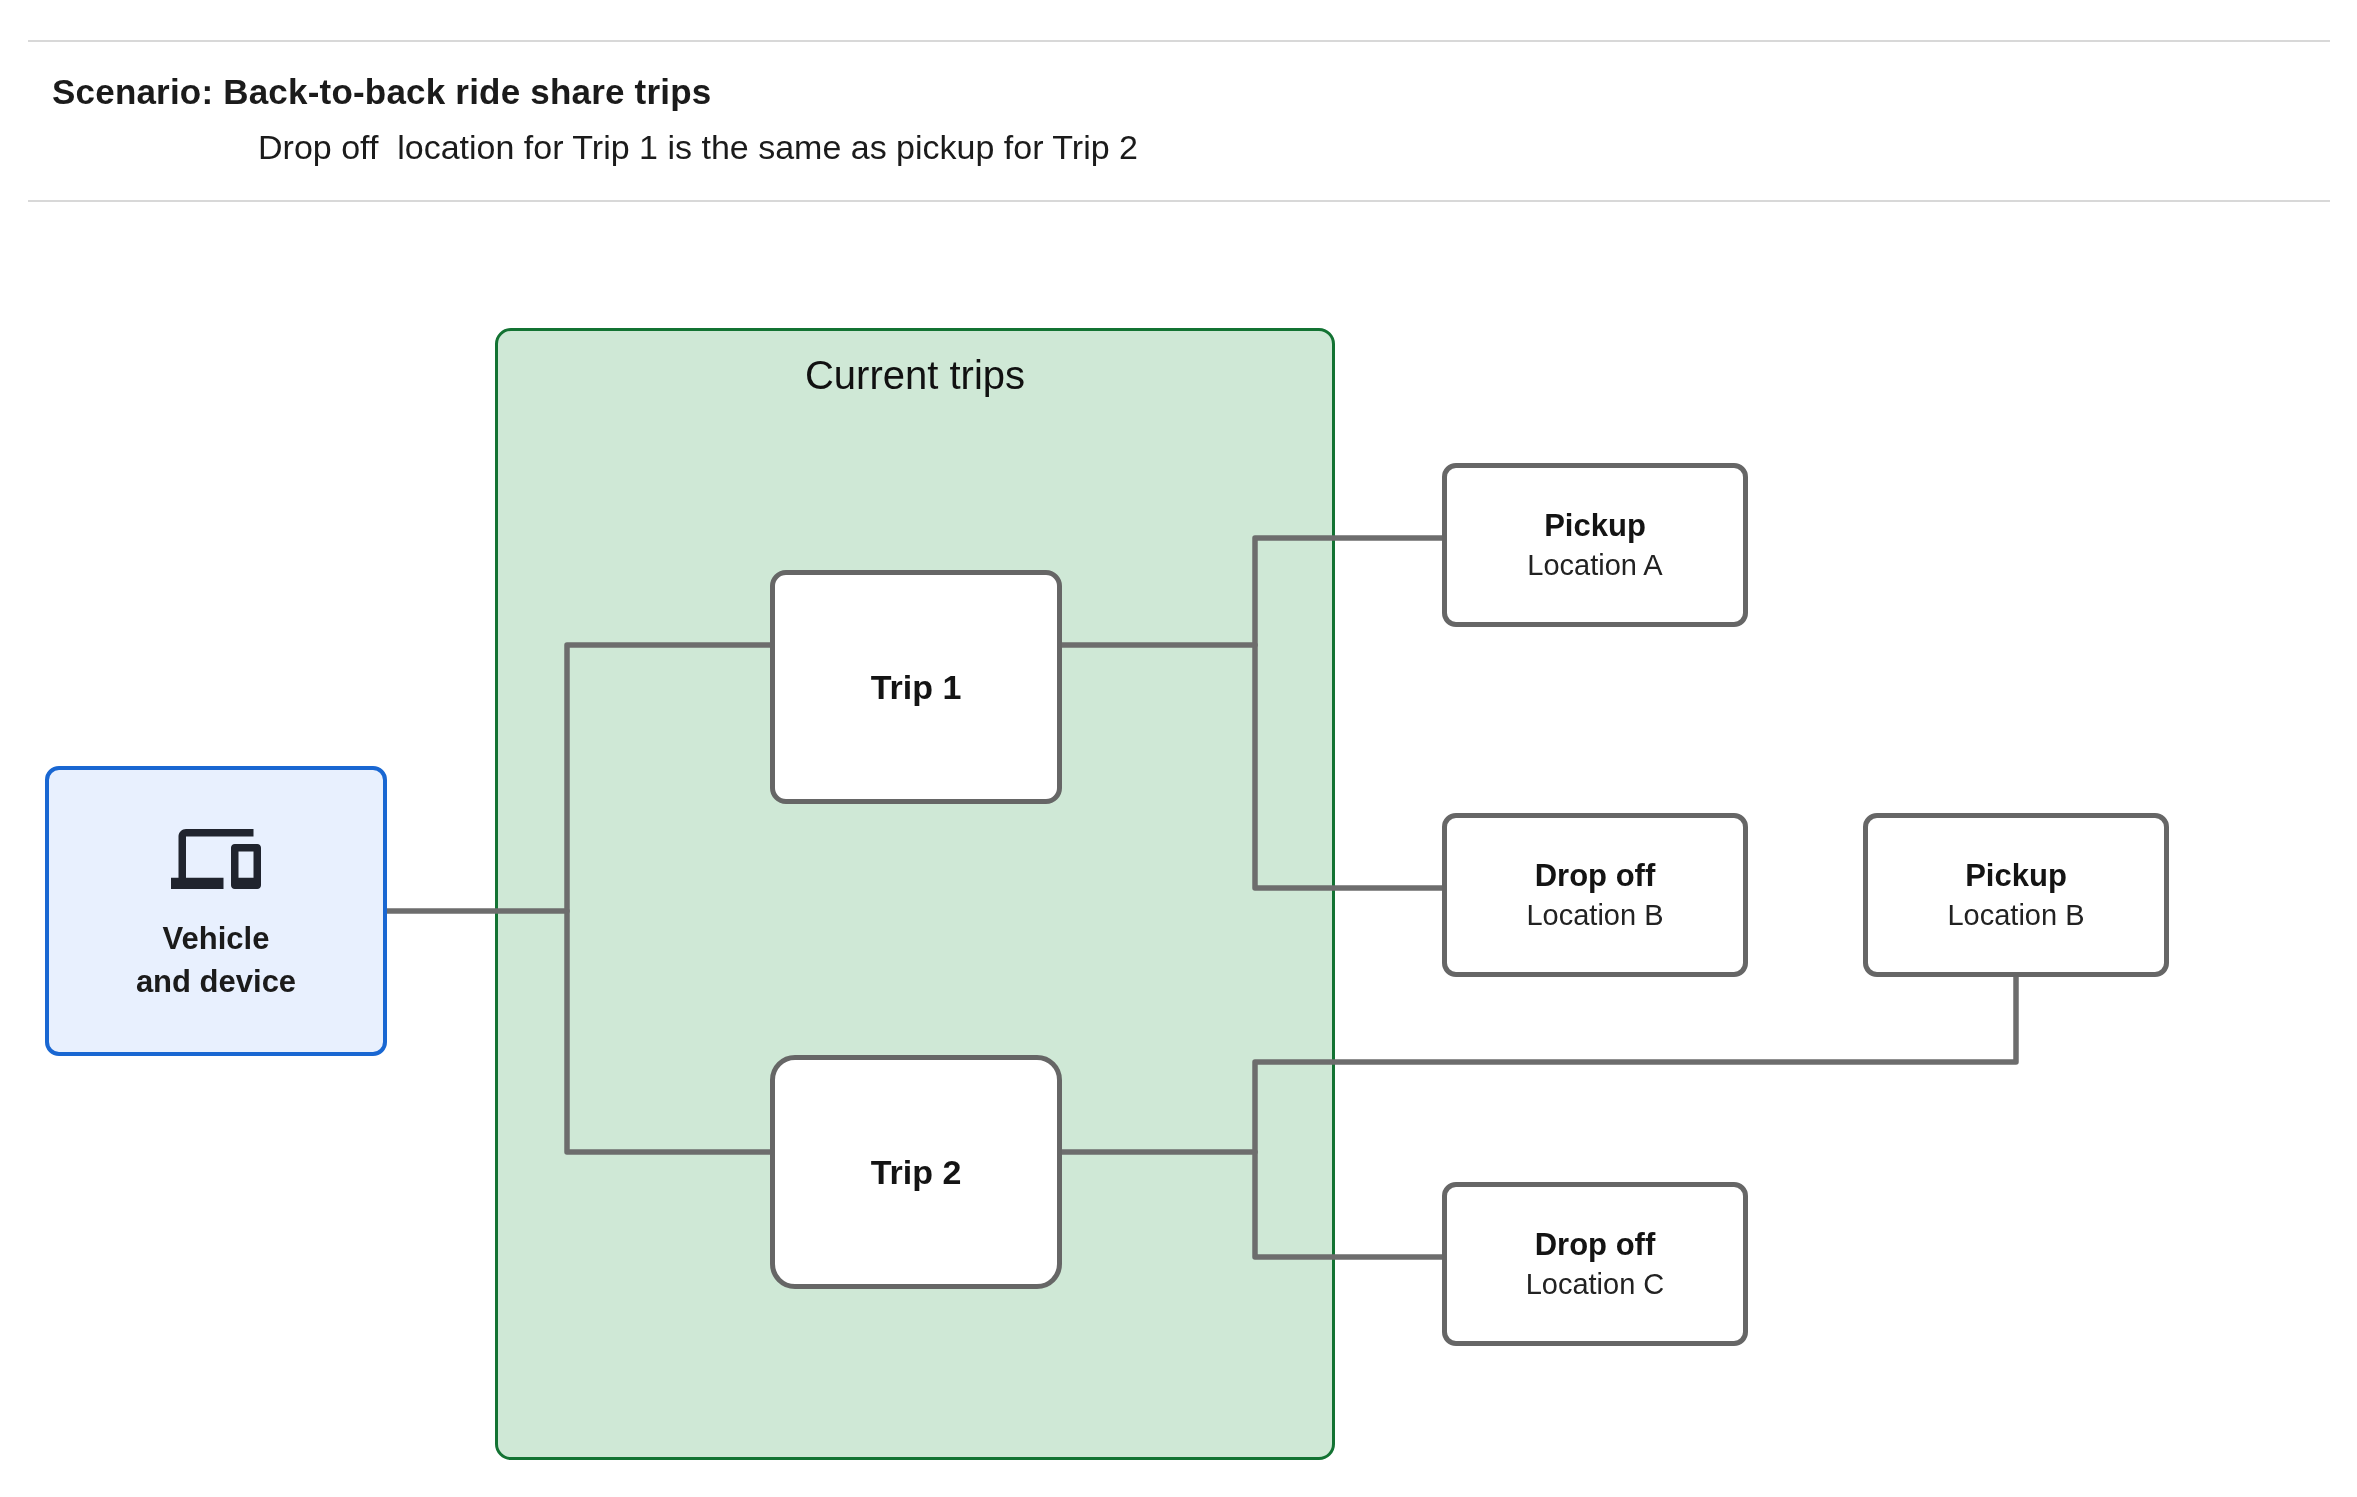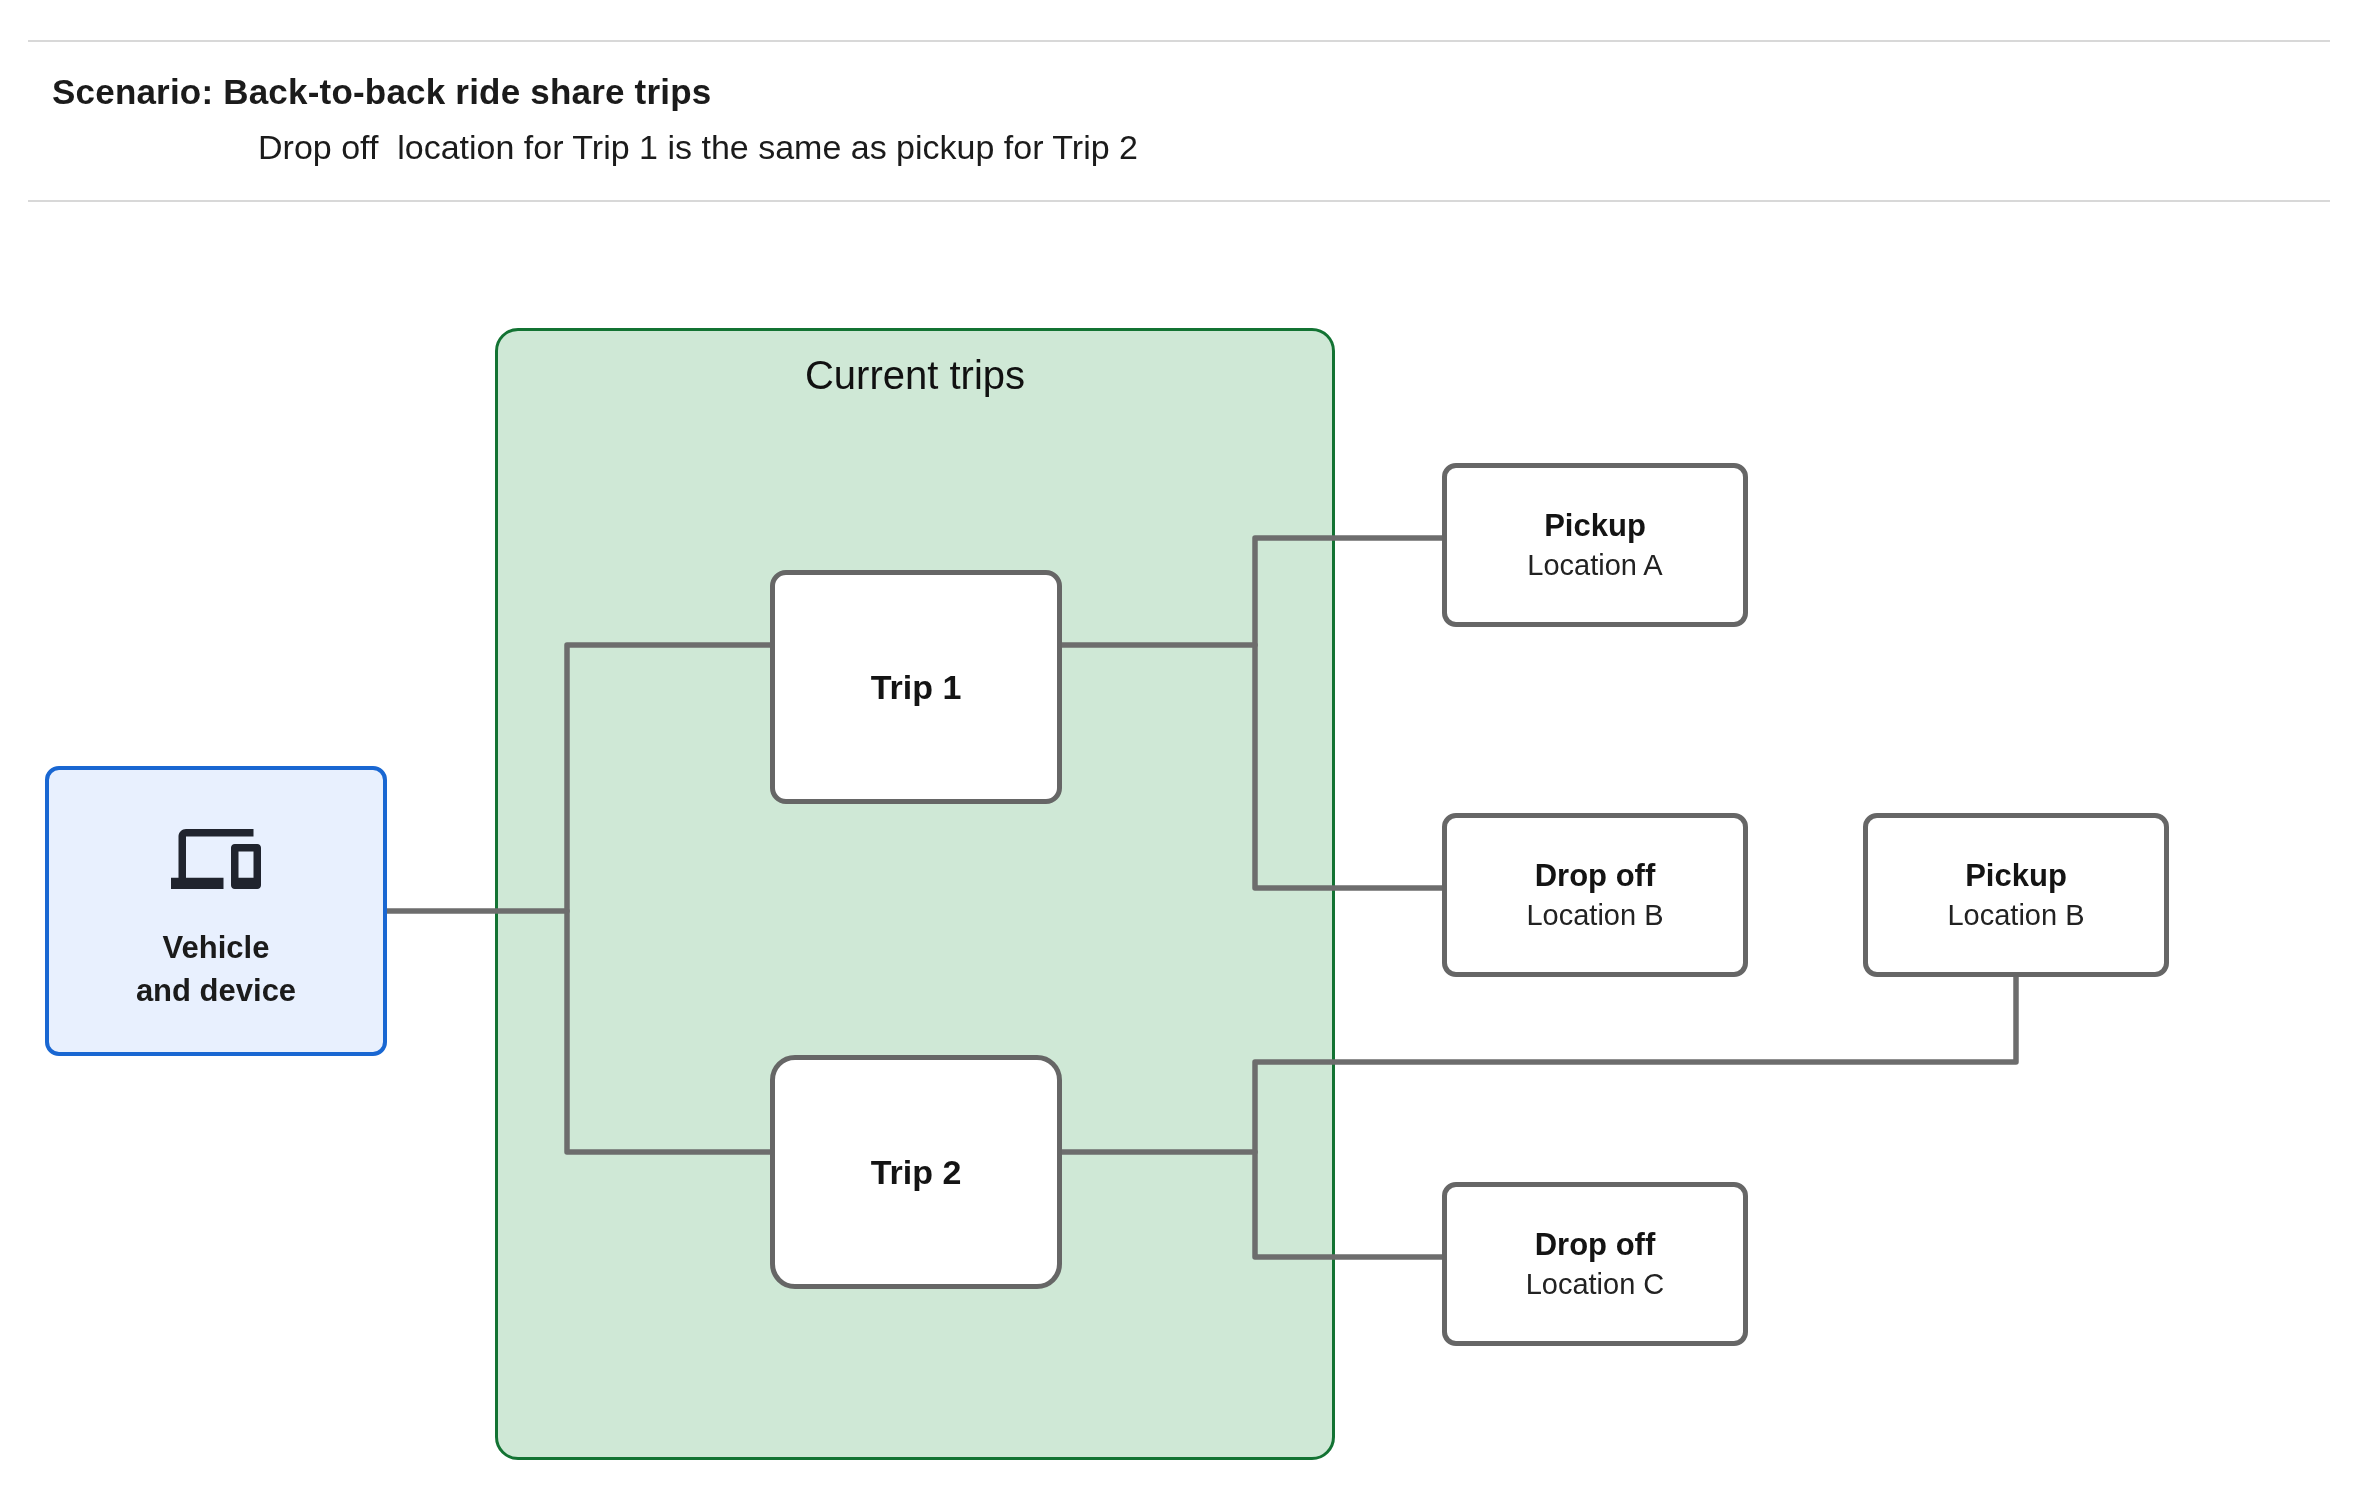--- a/index.html
+++ b/index.html
@@ -40,21 +40,21 @@
     left: 258px;
     top: 128px;
     font-size: 34px;
     font-weight: 400;
     white-space: pre-wrap;
   }
 
   
   .group {
     position: absolute;
-    border-radius: 23px;
+    border-radius: 16px;
     box-sizing: border-box;
   }
   .group-trips {
     left: 495px;
     top: 328px;
     width: 840px;
     height: 1132px;
     background: var(--trips-fill, #cfe8d6);
     border: 3px solid var(--trips-border, #137333);
   }
@@ -157,21 +157,21 @@
     align-items: center;
     justify-content: flex-start;
   }
   .vehicle-icon {
     margin-top: 44px;
     width: 90px;
     height: 90px;
     color: #20242e;
   }
   .vehicle-label {
-    margin-top: 22px;
+    margin-top: 13px;
     text-align: center;
     font-size: 31px;
     font-weight: 700;
     line-height: 43px;
     color: #1b1b1b;
   }
 </style>
 </head>
 <body>
 

